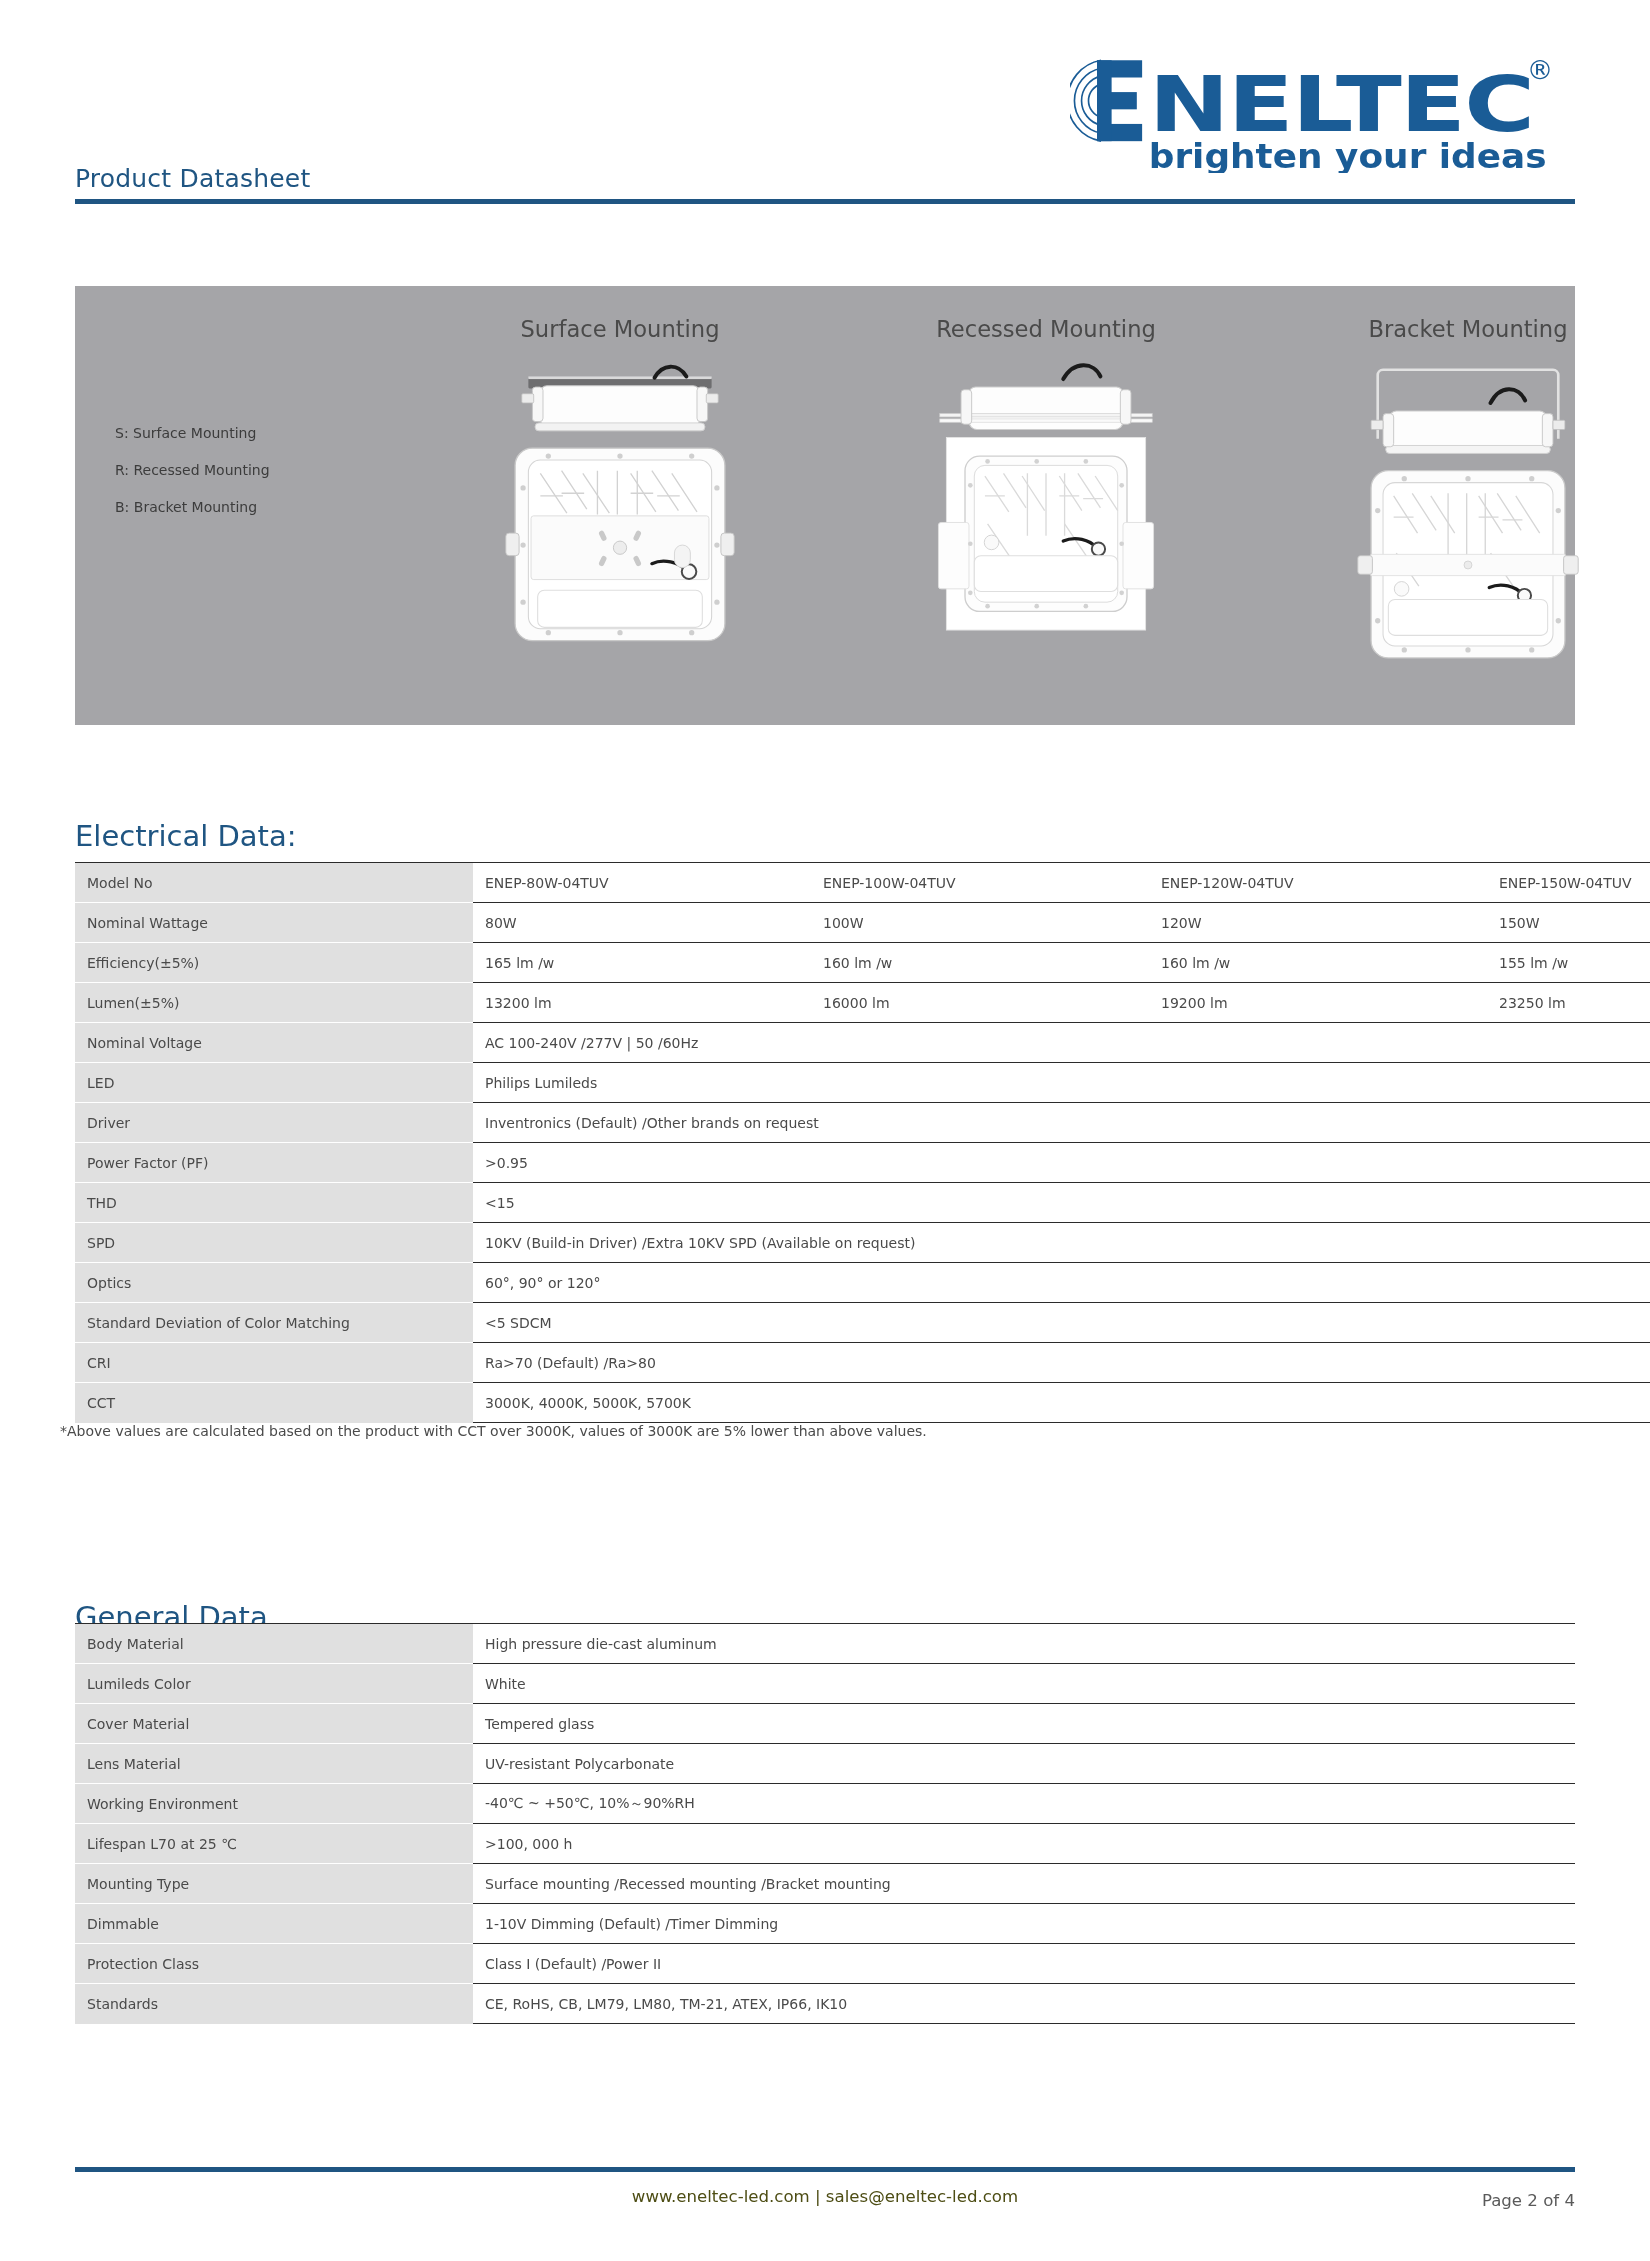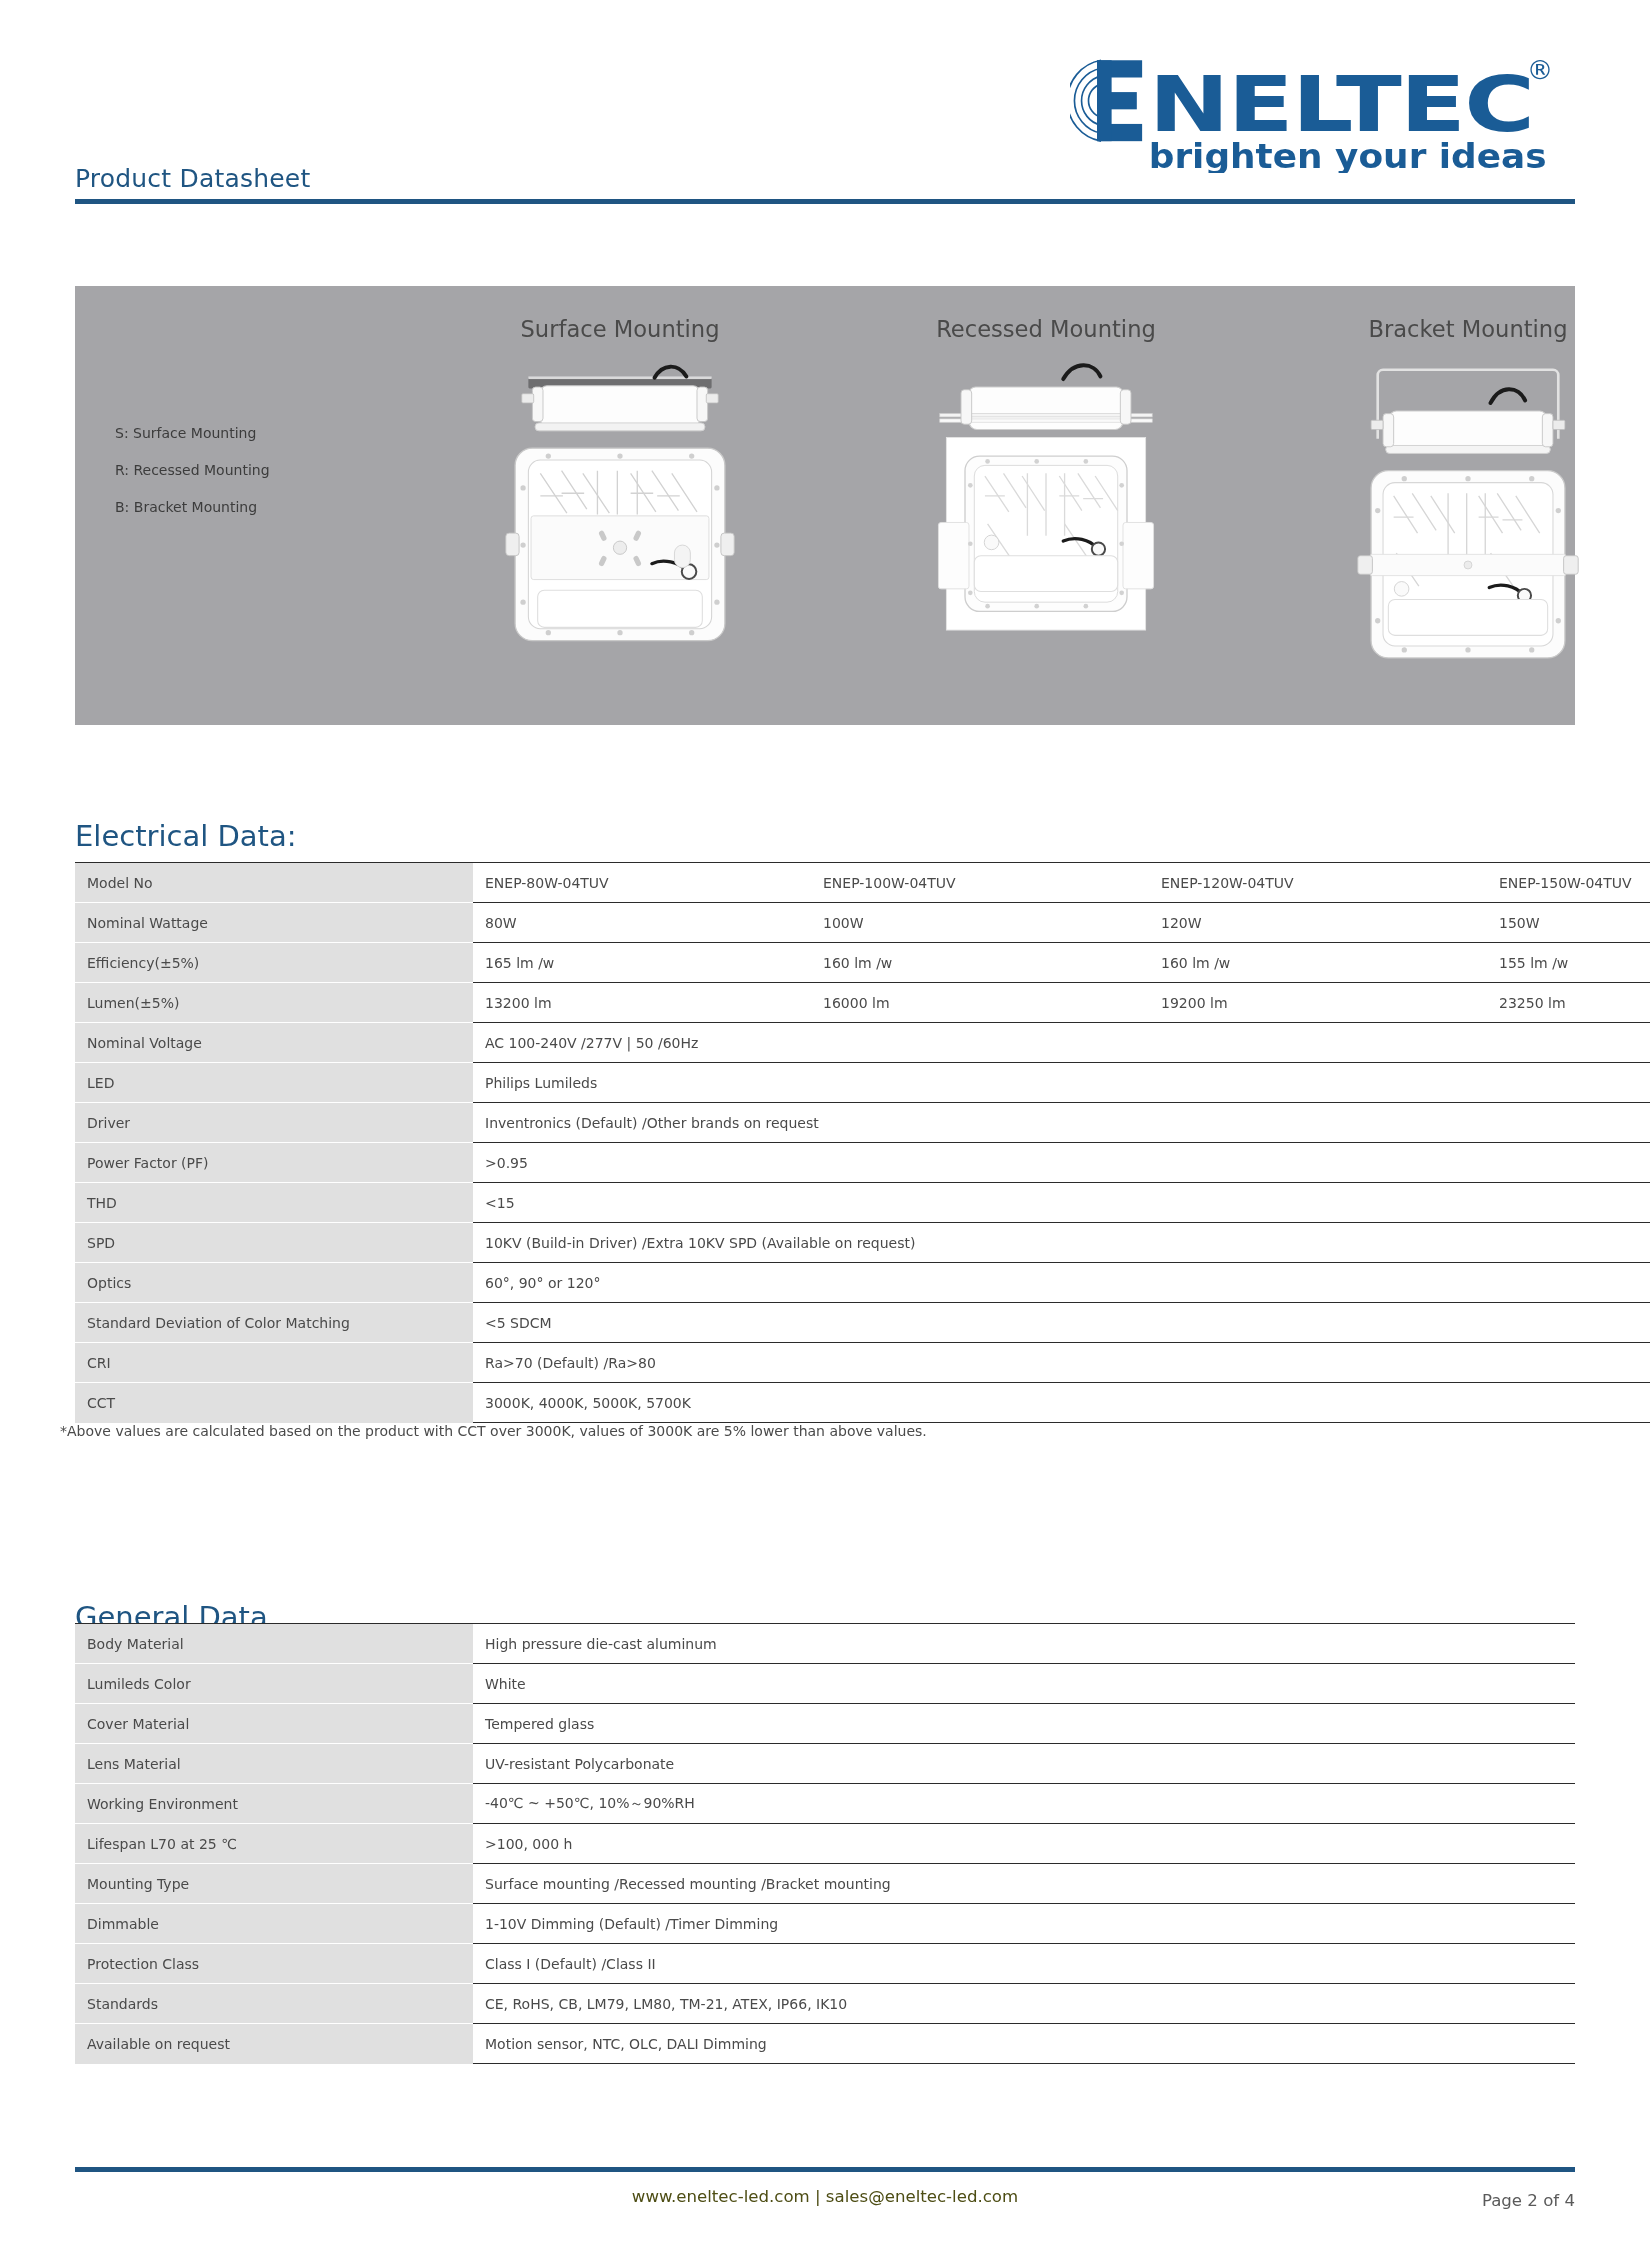--- a/index.html
+++ b/index.html
@@ -482,29 +482,25 @@
       <tr>
         <td class="label">Mounting Type</td>
         <td class="val-wide">Surface mounting /Recessed mounting /Bracket mounting</td>
       </tr>
       <tr>
         <td class="label">Dimmable</td>
         <td class="val-wide">1-10V Dimming (Default) /Timer Dimming</td>
       </tr>
       <tr>
         <td class="label">Protection Class</td>
-        <td class="val-wide">Class I (Default) /Class II</td>
+        <td class="val-wide">Class I (Default) /Power II</td>
       </tr>
       <tr>
         <td class="label">Standards</td>
         <td class="val-wide">CE, RoHS, CB, LM79, LM80, TM-21, ATEX, IP66, IK10</td>
-      </tr>
-      <tr>
-        <td class="label">Available on request</td>
-        <td class="val-wide">Motion sensor, NTC, OLC, DALI Dimming</td>
       </tr>
     </tbody>
   </table>
 
   <div class="footer-rule"></div>
   <div class="footer-contact">www.eneltec-led.com | sales@eneltec-led.com</div>
   <div class="footer-page">Page 2 of 4</div>
 
 </div>
 

